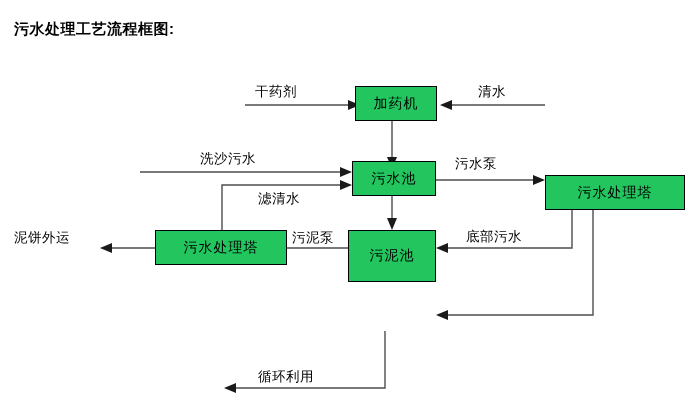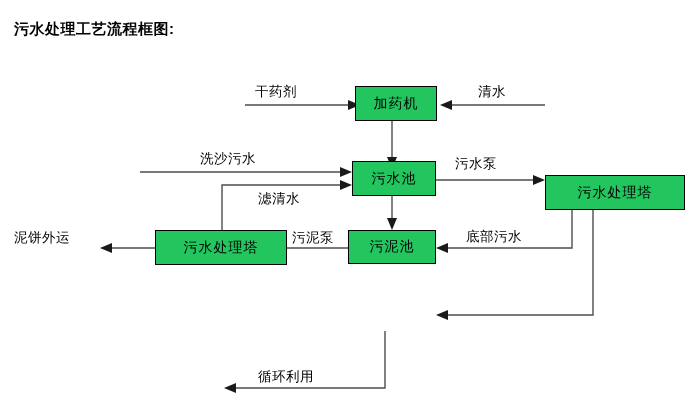--- a/index.html
+++ b/index.html
@@ -117,21 +117,21 @@
   </div>
 
   <div class="node" style="left:545px; top:175px; width:140px; height:35px;">
     <span>污水处理塔</span>
   </div>
 
   <div class="node" style="left:155px; top:230px; width:132px; height:35px;">
     <span>污水处理塔</span>
   </div>
 
-  <div class="node" style="left:348px; top:230px; width:88px; height:34px;">
+  <div class="node" style="left:348px; top:230px; width:88px; height:52px;">
     <span>污泥池</span>
   </div>
 
 
   <div class="edge-label" style="left:255px; top:83px;">干药剂</div>
 
   <div class="edge-label" style="left:478px; top:83px;">清水</div>
 
   <div class="edge-label" style="left:172px; top:150px;margin-left:28px;">洗沙污水</div>
 

